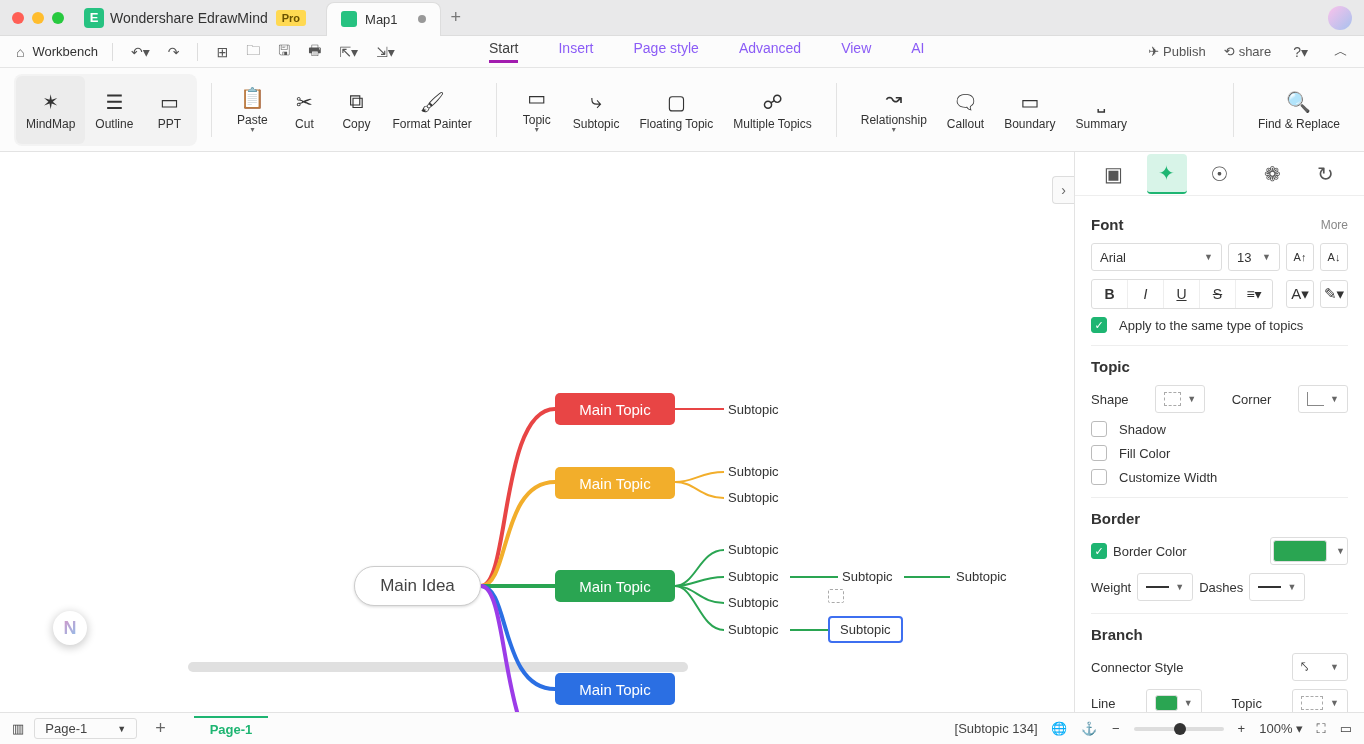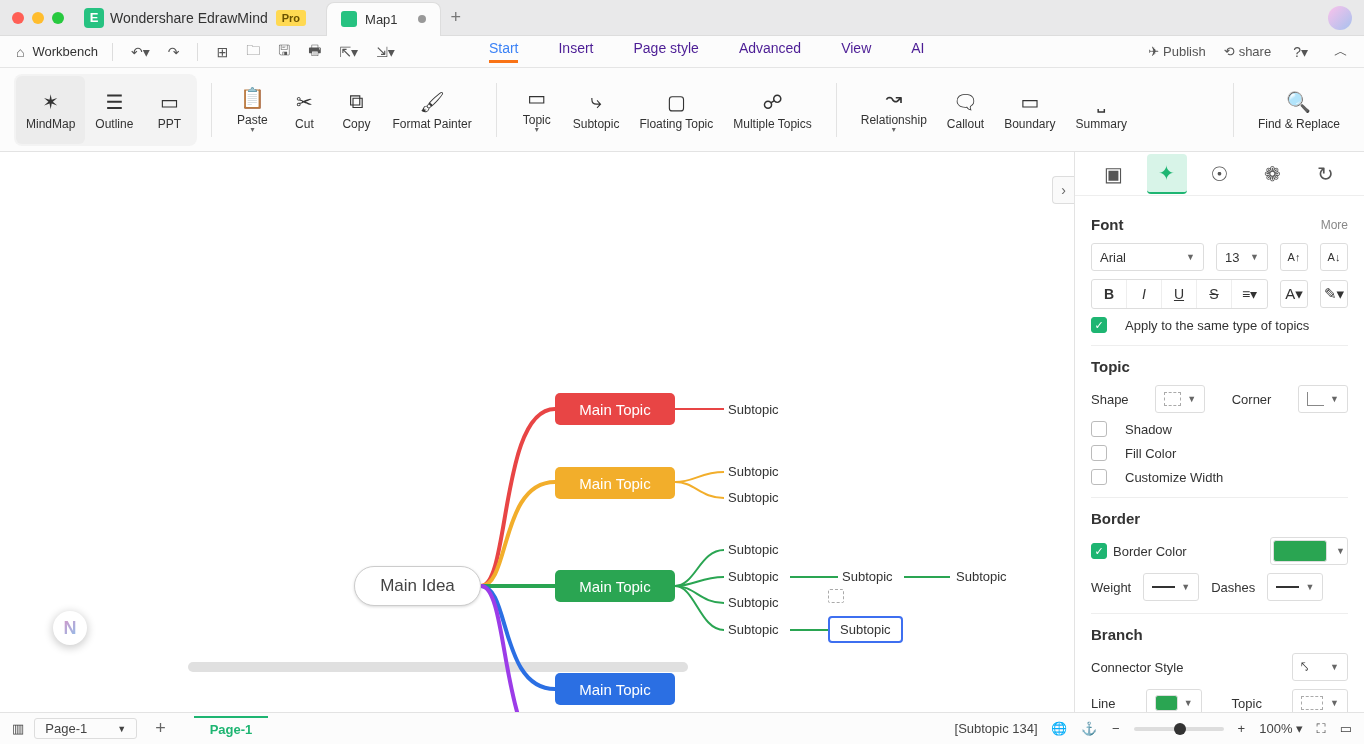--- a/index.html
+++ b/index.html
@@ -16,22 +16,22 @@
 .doc-tab .ticon { width: 16px; height: 16px; background: #26c281; border-radius: 3px; }
 .doc-tab .tdot { width: 8px; height: 8px; background: #999; border-radius: 50%; margin-left: 12px;}
 .tab-plus { margin-left: 10px; color: #777; font-size: 18px; cursor: pointer; }
 .avatar { margin-left: auto; width: 24px; height: 24px; border-radius: 50%; background: linear-gradient(135deg,#fbc2eb,#a6c1ee); }
 
 .menubar { height: 32px; background: #fcfcfc; border-bottom: 1px solid #e5e5e5; display: flex; align-items: center; padding: 0 12px; gap: 10px; }
 .menubar .micon { color: #555; font-size: 14px; padding: 2px 4px; }
 .menubar .wb { display:flex; align-items:center; gap:4px; }
 .menubar .sep { width: 1px; height: 18px; background: #ddd; margin: 0 4px;}
 .menus { display: flex; gap: 40px; margin-left: 80px; }
-.menus span { font-size: 14px; color: #4c1d95; cursor: pointer; }
-.menus .active { color: #3b82f6; border-bottom: 3px solid #f97316; padding-bottom: 4px; font-weight: 500;}
+.menus span { font-size: 14px; color: #8b5cf6; cursor: pointer; }
+.menus .active { color: #404040; border-bottom: 3px solid #a21caf; padding-bottom: 4px; font-weight: 500;}
 .right-menu { margin-left: auto; display: flex; gap: 18px; align-items: center; color: #555; font-size: 13px; }
 .right-menu > span { display: flex; align-items: center; gap: 4px; }
 
 .ribbon { height: 84px; background: #fcfcfc; border-bottom: 1px solid #e3e3e3; display: flex; align-items: center; padding: 0 14px; }
 .rgroup { display: flex; align-items: center; }
 .rbtn { display: flex; flex-direction: column; align-items: center; justify-content: center; padding: 4px 10px; height: 68px; min-width: 52px; cursor: pointer; border-radius: 6px;}
 .rbtn.big { min-width: 70px; }
 .rbtn.selected { background: #ececec; }
 .rbtn .ri { font-size: 20px; height: 26px; display:flex; align-items:center; justify-content:center; color:#333; }
 .rbtn .rl { font-size: 12px; color: #333; margin-top: 2px; white-space: nowrap; text-align: center;}
@@ -54,21 +54,21 @@
 svg.conn { position: absolute; top:0; left:0; width:100%; height:100%; z-index:1; pointer-events:none;}
 
 .rpanel { width: 290px; background: #fff; border-left: 1px solid #e3e3e3; display: flex; flex-direction: column; overflow: hidden;}
 .rpanel-tabs { height: 44px; border-bottom: 1px solid #eee; display: flex; align-items: center; justify-content: space-around; padding: 0 12px;}
 .rpanel-tabs .pt { width: 40px; height: 40px; display: flex; align-items:center; justify-content:center; font-size: 20px; color: #555; cursor: pointer; border-radius: 4px;}
 .rpanel-tabs .pt.active { background: #d8f4e8; color: #1eb572; border-bottom: 2px solid #1eb572; }
 .rpanel-body { flex:1; overflow-y: auto; padding: 12px 16px;}
 .section-h { display:flex; justify-content: space-between; align-items:center; margin: 8px 0 10px;}
 .section-h .st { font-weight: 700; font-size: 15px; }
 .section-h .more { font-size: 12px; color: #888;}
-.row { display:flex; align-items:center; gap:12px; margin-bottom: 8px;}
+.row { display:flex; align-items:center; gap:6px; margin-bottom: 8px;}
 .sel { border: 1px solid #ddd; border-radius: 3px; height: 28px; display:flex; align-items:center; padding: 0 8px; font-size: 13px; background:#fff; gap:6px;}
 .sel .caret { font-size: 9px; color:#666; margin-left:auto;}
 .txtbtn { border:1px solid #ddd; height:28px; min-width:28px; display:flex; align-items:center; justify-content:center; border-radius:3px; font-size:15px; color:#333; cursor:pointer; background:#fff;}
 .btngroup { display:flex; border:1px solid #ddd; border-radius:3px; overflow:hidden;}
 .btngroup .b { width:36px; height:28px; display:flex; align-items:center; justify-content:center; border-right:1px solid #eee; font-size:14px; cursor:pointer;}
 .btngroup .b:last-child { border-right:none;}
 .chk { width:16px; height:16px; border:1.5px solid #bbb; border-radius:3px; display:inline-flex; align-items:center; justify-content:center; margin-right:6px;}
 .chk.on { background:#1eb572; border-color:#1eb572; color:#fff; font-size:11px;}
 .hr { height:1px; background:#eee; margin: 12px 0;}
 .lbl { font-size: 13px; color:#333; }

